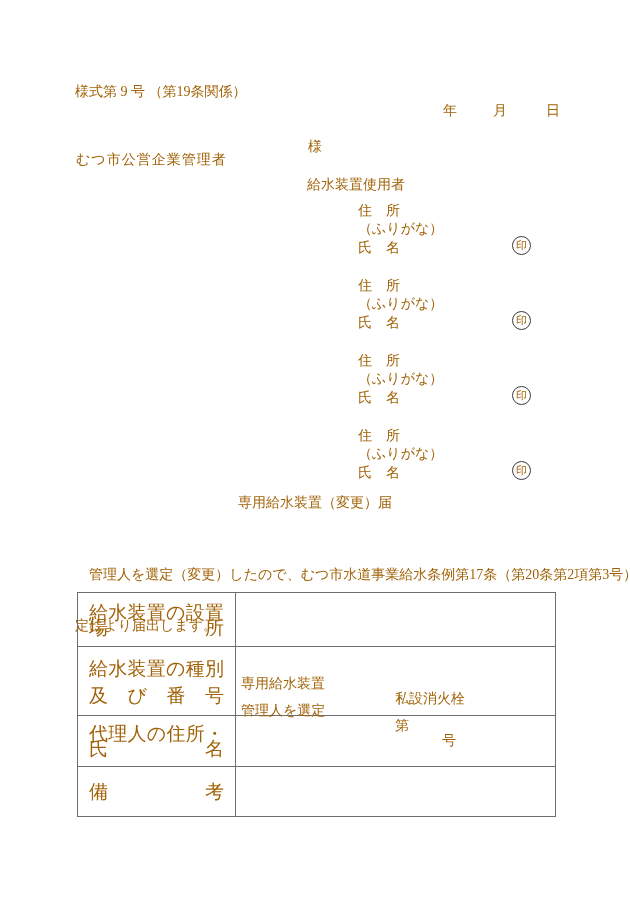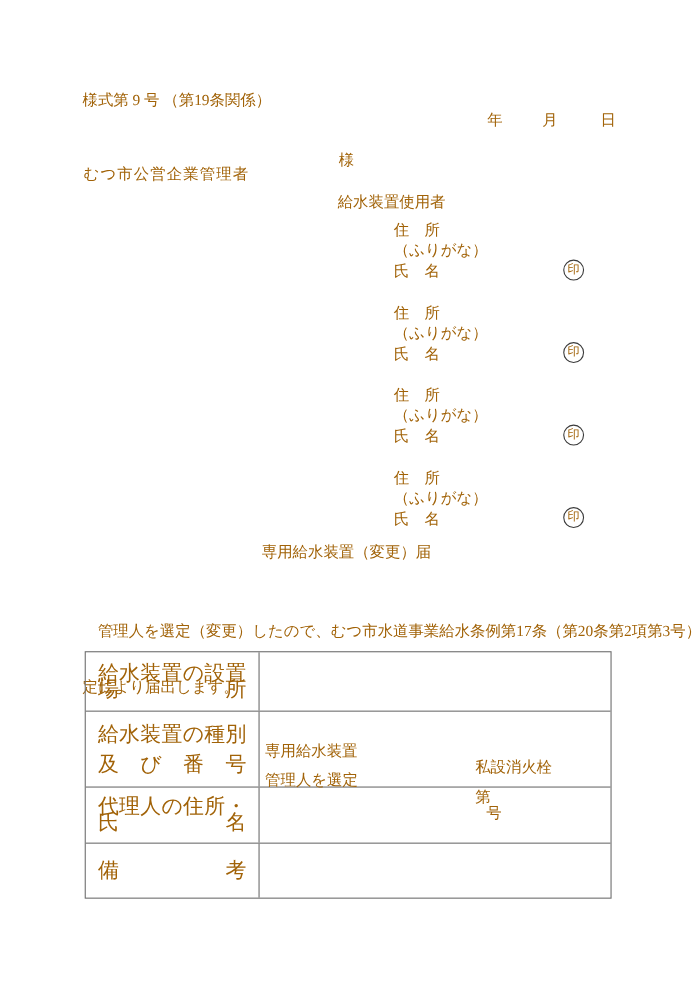--- a/index.html
+++ b/index.html
@@ -89,21 +89,21 @@
   }
   .row-2 .t-label-cell .l1 { position: absolute; left: 11px; right: 11px; top: 14px; }
   .row-2 .t-label-cell .l2 { position: absolute; left: 11px; right: 11px; top: 41px; }
   .row-2 .t-label-cell .l1, .row-2 .t-label-cell .l2 {
     text-align: justify; text-align-last: justify; text-justify: inter-character;
   }
   .row-2 .t-value-cell .v-line { position: absolute; left: 0; right: 0; white-space: pre; }
   .row-2 .t-value-cell .vl1 { top: 14px; }
   .row-2 .t-value-cell .vl2 { top: 41px; }
   .v-left  { position: absolute; left: 5px; }
-  .v-right { position: absolute; left: 159px; margin-left: 37px; }
+  .v-right { position: absolute; left: 159px; }
   .v-right2 { position: absolute; left: 206px; }
 </style>
 </head>
 <body>
 
 <div class="page">
 
   <div class="abs form-number">様式第 9 号 （第19条関係）</div>
 
   <span class="abs date-year">年</span>

